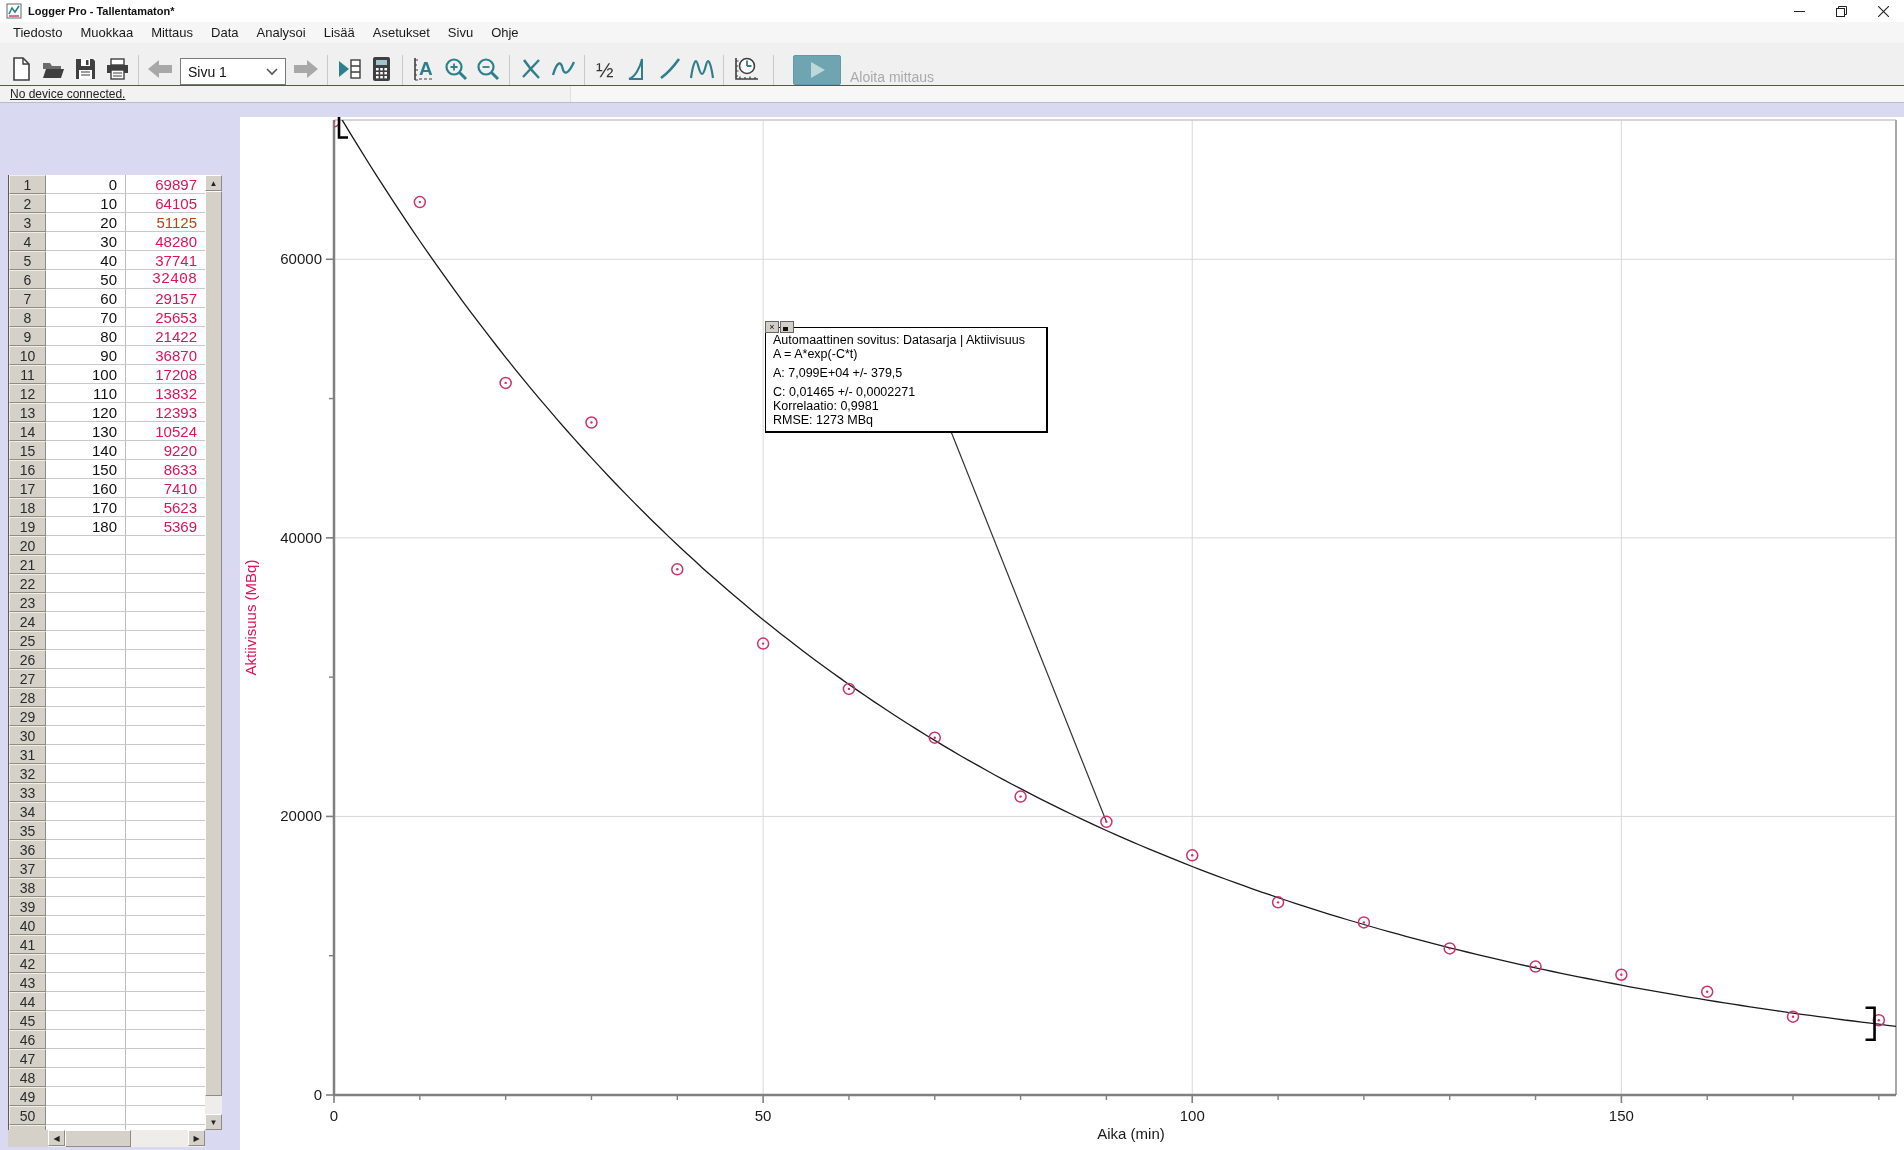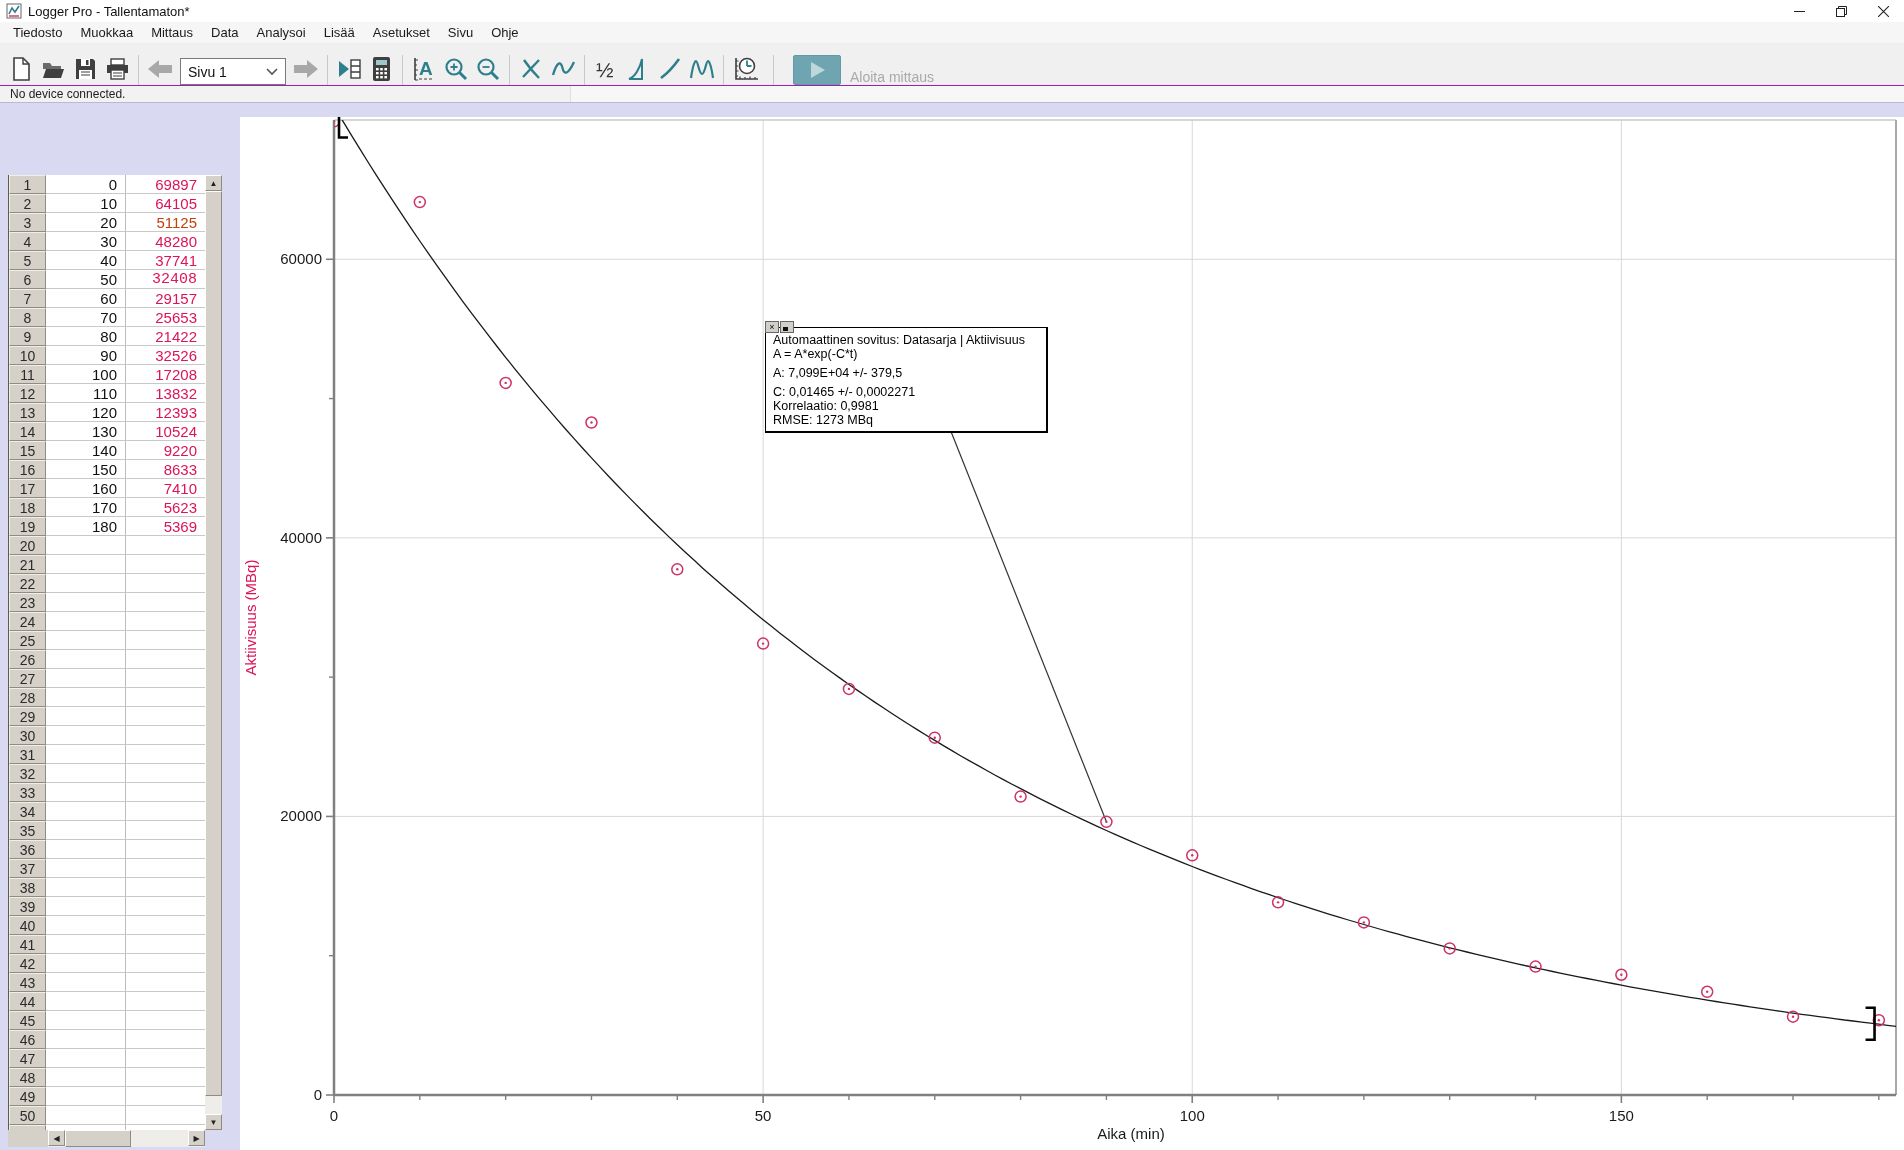--- a/index.html
+++ b/index.html
@@ -2,42 +2,42 @@
 <html><head>
 <meta charset="utf-8">
 <style>
   html,body{margin:0;padding:0;background:#888;}
   .window{position:relative;width:1904px;height:1150px;background:#ffffff;
     font-family:"Liberation Sans",sans-serif;overflow:hidden;-webkit-font-smoothing:antialiased;}
 
   
   .titlebar{height:22px;background:#ffffff;display:flex;align-items:center;position:relative;}
   .app-icon{width:16px;height:16px;margin:0 6px 0 6px;}
-  .title-text{font-size:13px;color:#111;}
+  .title-text{font-size:11px;color:#111;font-weight:bold;}
   .win-controls{position:absolute;right:0;top:0;height:22px;display:flex;}
   .win-btn{width:42px;height:22px;display:flex;align-items:center;justify-content:center;color:#222;font-size:13px;}
 
   
   .menubar{height:21px;background:#f6f6f6;display:flex;align-items:center;padding-left:4px;border-bottom:1px solid #eeeeee;}
   .menu-item{font-size:13px;color:#1a1a1a;padding:0 9px;line-height:20px;}
 
   
   .toolbar{height:41px;background:#f0f0f0;display:flex;align-items:flex-end;padding-left:5px;border-bottom:1px solid #a21caf;}
   .tb-btn{height:32px;min-width:30px;display:flex;align-items:center;justify-content:center;margin:0 1px;}
   .tb-sep{width:1px;height:30px;background:#c9c9c9;margin:0 5px;}
   .page-select{width:104px;height:25px;background:#fff;border:1px solid #7a7a7a;display:flex;align-items:center;margin:0 4px;}
   .page-select span{font-size:14px;color:#111;padding-left:7px;flex:1;}
   .collect-btn{width:46px;height:28px;background:#6fa5b0;border:1px solid #609aa6;border-radius:2px;
     display:flex;align-items:center;justify-content:center;margin-left:14px;}
   .collect-label{font-size:14px;color:#a9a9a9;margin-left:9px;}
 
   
   .statusbar{height:16px;background:#f7f7f7;display:flex;align-items:center;font-size:12px;color:#222;position:relative;}
   .statusbar .seg{position:absolute;left:0;top:0;height:100%;width:570px;background:#f2f2f2;border-right:1px solid #e0e0e0;}
-  .statusbar .txt{position:relative;padding-left:10px;}
+  .statusbar .txt{position:relative;padding-left:10px;text-decoration:underline;}
 
   
   .content{position:relative;height:1049px;background:#d9d9f1;border-top:1px solid #b9b9d2;}
 
   
   .table-panel{position:absolute;left:8px;top:12px;width:214px;height:1032px;background:#d9d9f1;}
   .tbl-header{position:absolute;left:0;top:0;width:214px;height:60px;}
   .hdr-cell{position:absolute;background:#d5d1c9;border:1px solid #5a5a5a;box-sizing:border-box;}
   .corner{left:0;top:0;width:39px;height:60px;}
   .group-hdr{left:38px;top:0;width:160px;height:27px;background:#d9d5cd;border:1px solid #5a5a5a;
@@ -324,21 +324,21 @@
             <div class="cell-val cell-akt" style="color: rgb(220, 20, 90);">25653</div>
           </div>
           <div class="trow">
             <div class="cell-num">9</div>
             <div class="cell-val cell-aika">80</div>
             <div class="cell-val cell-akt" style="color: rgb(220, 20, 90);">21422</div>
           </div>
           <div class="trow">
             <div class="cell-num">10</div>
             <div class="cell-val cell-aika">90</div>
-            <div class="cell-val cell-akt" style="color: rgb(220, 20, 90);">32526</div>
+            <div class="cell-val cell-akt" style="color: rgb(220, 20, 90);">36870</div>
           </div>
           <div class="trow">
             <div class="cell-num">11</div>
             <div class="cell-val cell-aika">100</div>
             <div class="cell-val cell-akt" style="color: rgb(220, 20, 90);">17208</div>
           </div>
           <div class="trow">
             <div class="cell-num">12</div>
             <div class="cell-val cell-aika">110</div>
             <div class="cell-val cell-akt" style="color: rgb(220, 20, 90);">13832</div>

